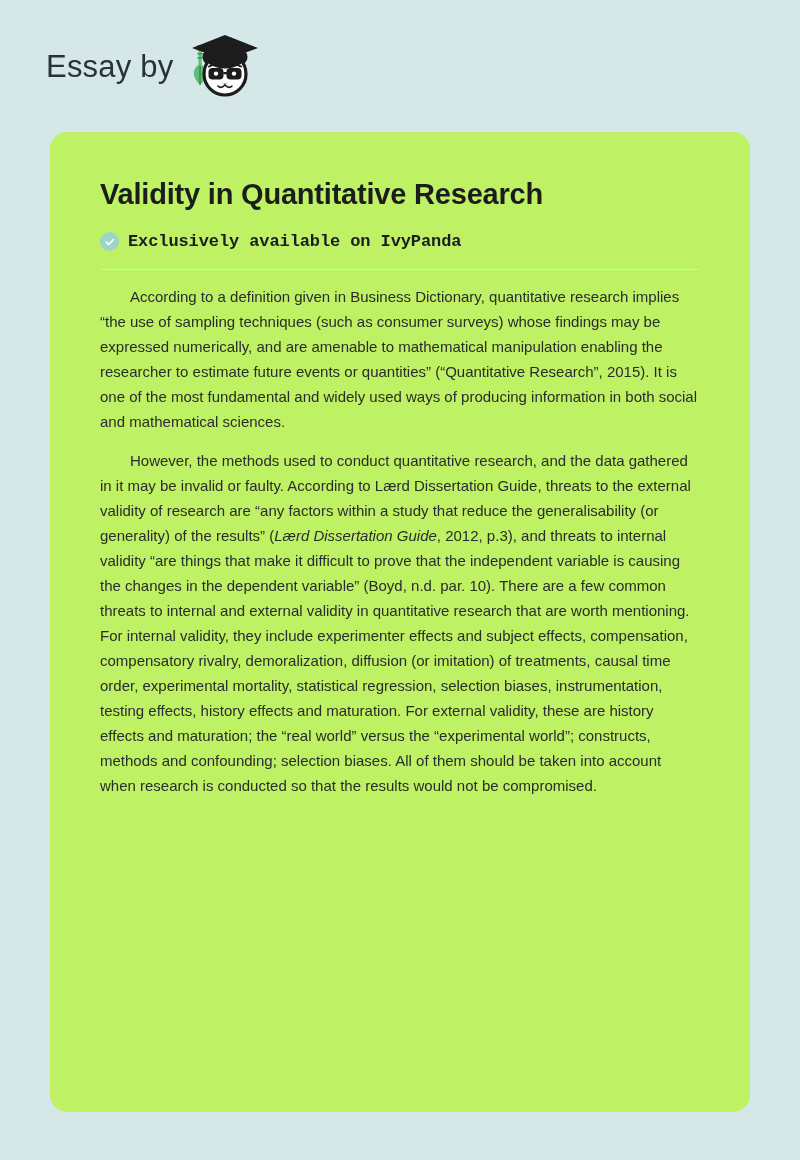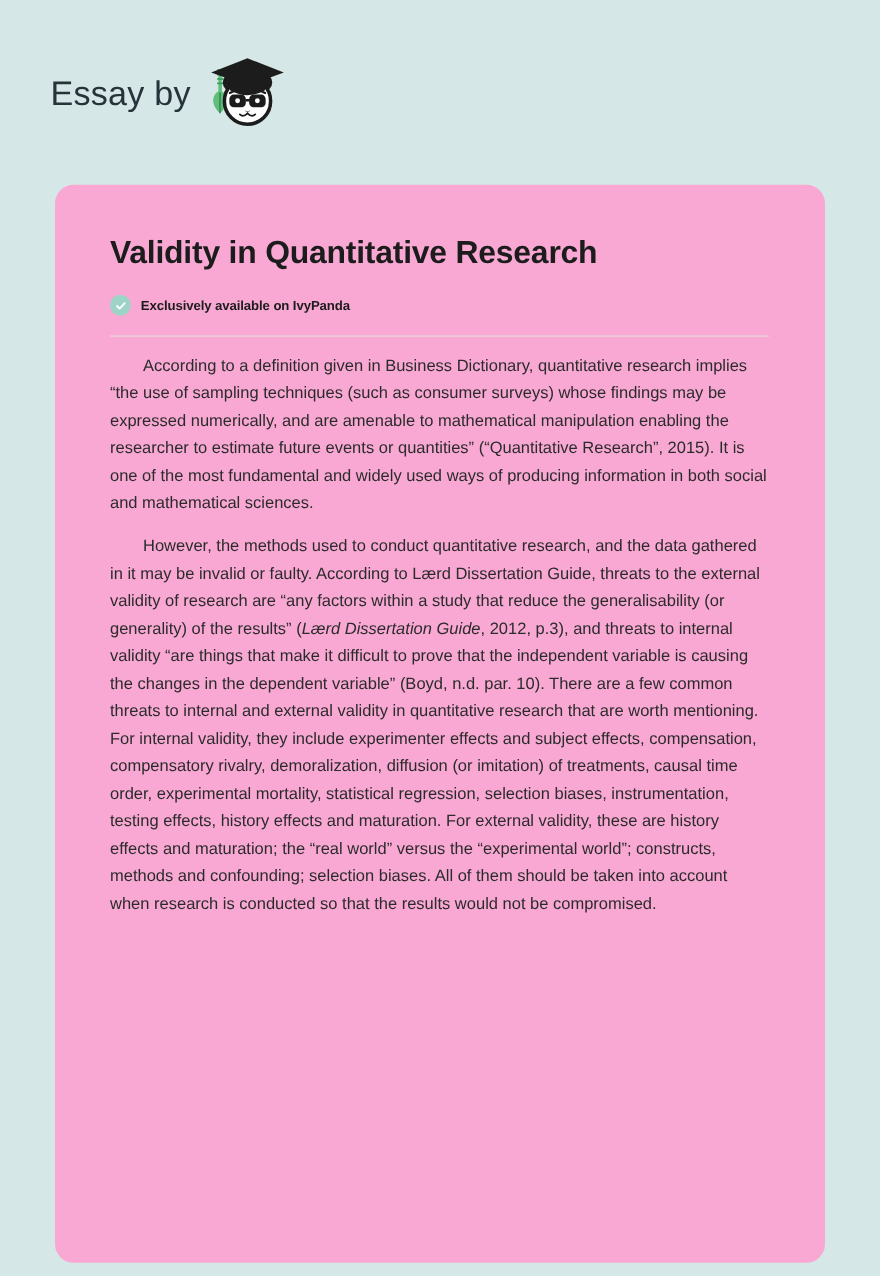--- a/index.html
+++ b/index.html
@@ -10,21 +10,21 @@
     width: 800px;
     height: 1160px;
     background: #d6e7e7;
     font-family: "Liberation Sans", sans-serif;
     -webkit-font-smoothing: antialiased;
     overflow: hidden;
   }
 
   
   .site-header {
-    height: 168px;
+    height: 132px;
     box-sizing: border-box;
     display: flex;
     align-items: center;
     padding-left: 46px;
   }
   .brand-lockup {
     display: flex;
     align-items: center;
     gap: 14px;
   }
@@ -54,21 +54,21 @@
   .wordmark .reg {
     font-size: 17px;
     vertical-align: super;
     font-weight: 700;
     line-height: 0;
   }
 
   
   .paper-card {
     margin: 0 50px;
-    background: #f9a8d4;
+    background: #bef264;
     border-radius: 17px;
     min-height: 980px;
     box-sizing: border-box;
     padding: 36px 27px 40px 24px;
   }
   .card-inner {
     padding: 0 0 0 0;
   }
 
   .doc-title {
@@ -93,24 +93,25 @@
     height: 19px;
     border-radius: 50%;
     background: #9ed4c8;
     flex: none;
     display: flex;
     align-items: center;
     justify-content: center;
   }
   .check-badge svg { display: block; }
   .exclusive-text {
-    font-size: 12px;
+    font-size: 17px;
     font-weight: 700;
     color: #1c1c1c;
     letter-spacing: -.1px;
+    font-family: Liberation Mono, monospace;
   }
 
   .divider {
     height: 1px;
     background: #e0e0e0;
     margin: 18px 24px 0 26px;
     border: 0;
   }
 
   .section-heading {

